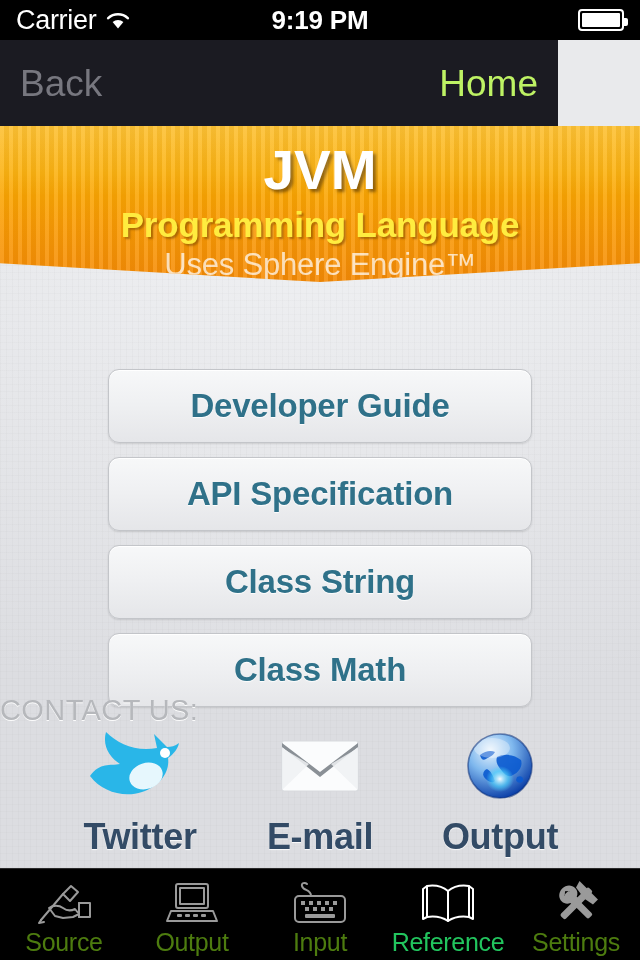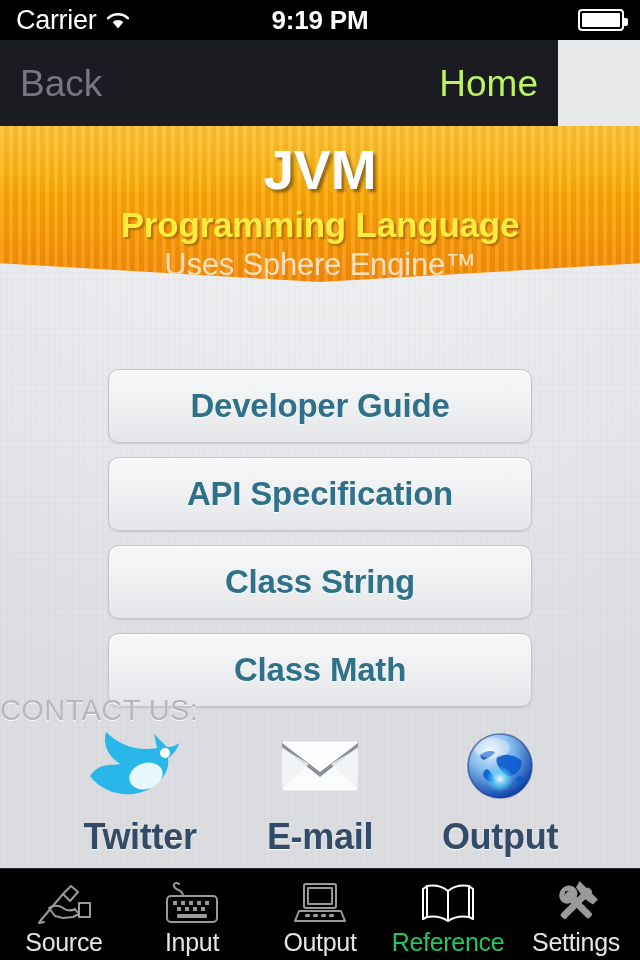--- a/index.html
+++ b/index.html
@@ -119,21 +119,21 @@
   .tabbar{
     position:absolute; left:0; bottom:0; width:640px; height:92px;
     background:#000; display:flex; z-index:28;
     border-top:1px solid #2a2a2a;
   }
   .tab{
     flex:1; display:flex; flex-direction:column; align-items:center; justify-content:center;
     padding-top:4px;
   }
   .tab .ticon{ height:48px; display:flex; align-items:center; justify-content:center; }
-  .tab .tlabel{ font-size:25px; color:#e5e5e5; margin-top:3px; line-height:1; letter-spacing:-0.3px; }
+  .tab .tlabel{ font-size:25px; color:#4d7c0f; margin-top:3px; line-height:1; letter-spacing:-0.3px; }
   .tab.active .tlabel{ color:#22c55e;text-align:right; }
 </style>
 </head>
 <body>
 
 <div class="phone">
 
   <div class="statusbar">
     <div class="sb-left">
       <span class="sb-carrier">Carrier</span>
@@ -240,57 +240,57 @@
           <path d="M16 27 C20 24 26 24 30 27 C34 30 38 30 42 28 L46 33 L40 36 L30 37 L22 35 Z"></path>
           <path d="M46 22 L57 22 L57 36 L46 36"></path>
           <path d="M46 22 L46 36"></path>
         </svg>
       </div>
       <div class="tlabel">Source</div>
     </div>
 
     <div class="tab">
       <div class="ticon">
+        <svg width="62" height="44" viewBox="0 0 62 44" fill="none" stroke="#9a9a9a" stroke-width="2" stroke-linejoin="round">
+          <rect x="15" y="3" width="32" height="24" rx="2"></rect>
+          <rect x="19" y="7" width="24" height="16"></rect>
+          <path d="M10 30 L52 30 L56 40 L6 40 Z"></path>
+          <g fill="#9a9a9a" stroke="none">
+            <rect x="16" y="33" width="5" height="3" rx="1"></rect>
+              <rect x="24" y="33" width="5" height="3" rx="1"></rect>
+            <rect x="32" y="33" width="5" height="3" rx="1"></rect>
+              <rect x="40" y="33" width="5" height="3" rx="1"></rect>
+          </g>
+        </svg>
+      </div>
+      <div class="tlabel">Output</div>
+    </div>
+
+    <div class="tab">
+      <div class="ticon">
         <svg width="62" height="44" viewBox="0 0 62 44" fill="none" stroke="#9a9a9a" stroke-width="2" stroke-linejoin="round" stroke-linecap="round">
           <rect x="6" y="15" width="50" height="26" rx="4"></rect>
           <path d="M22 15 C22 8 14 10 13 5 C12 2 16 1 18 3"></path>
           <g fill="#9a9a9a" stroke="none">
             <rect x="12" y="20" width="4" height="4"></rect>
               <rect x="20" y="20" width="4" height="4"></rect>
             <rect x="28" y="20" width="4" height="4"></rect>
               <rect x="36" y="20" width="4" height="4"></rect>
             <rect x="44" y="20" width="4" height="4"></rect>
             <rect x="16" y="26" width="4" height="4"></rect>
               <rect x="24" y="26" width="4" height="4"></rect>
             <rect x="32" y="26" width="4" height="4"></rect>
               <rect x="40" y="26" width="4" height="4"></rect>
             <rect x="16" y="33" width="30" height="4" rx="1"></rect>
           </g>
         </svg>
       </div>
       <div class="tlabel">Input</div>
     </div>
 
-    <div class="tab">
-      <div class="ticon">
-        <svg width="62" height="44" viewBox="0 0 62 44" fill="none" stroke="#9a9a9a" stroke-width="2" stroke-linejoin="round">
-          <rect x="15" y="3" width="32" height="24" rx="2"></rect>
-          <rect x="19" y="7" width="24" height="16"></rect>
-          <path d="M10 30 L52 30 L56 40 L6 40 Z"></path>
-          <g fill="#9a9a9a" stroke="none">
-            <rect x="16" y="33" width="5" height="3" rx="1"></rect>
-              <rect x="24" y="33" width="5" height="3" rx="1"></rect>
-            <rect x="32" y="33" width="5" height="3" rx="1"></rect>
-              <rect x="40" y="33" width="5" height="3" rx="1"></rect>
-          </g>
-        </svg>
-      </div>
-      <div class="tlabel">Output</div>
-    </div>
-
     <div class="tab active">
       <div class="ticon">
         <svg width="62" height="44" viewBox="0 0 62 44" fill="none" stroke="#ffffff" stroke-width="2" stroke-linejoin="round">
           <path d="M31 10 C25 5 17 4 10 5 L10 36 C17 35 25 36 31 40 Z"></path>
           <path d="M31 10 C37 5 45 4 52 5 L52 36 C45 35 37 36 31 40 Z"></path>
           <path d="M10 5 L6 8 L6 38 L10 36"></path>
           <path d="M52 5 L56 8 L56 38 L52 36"></path>
           <path d="M31 10 L31 40"></path>
         </svg>
       </div>

